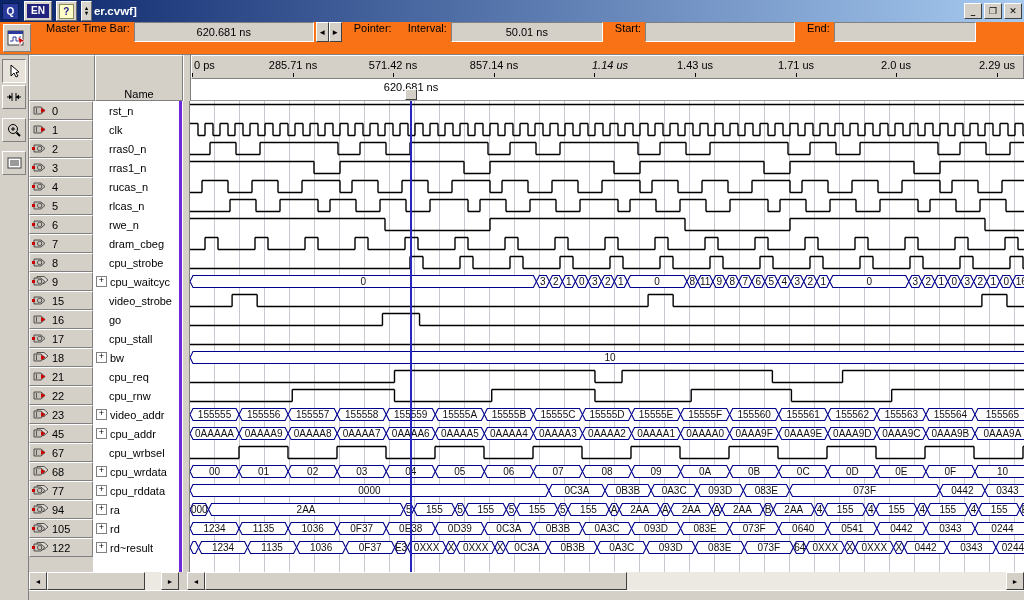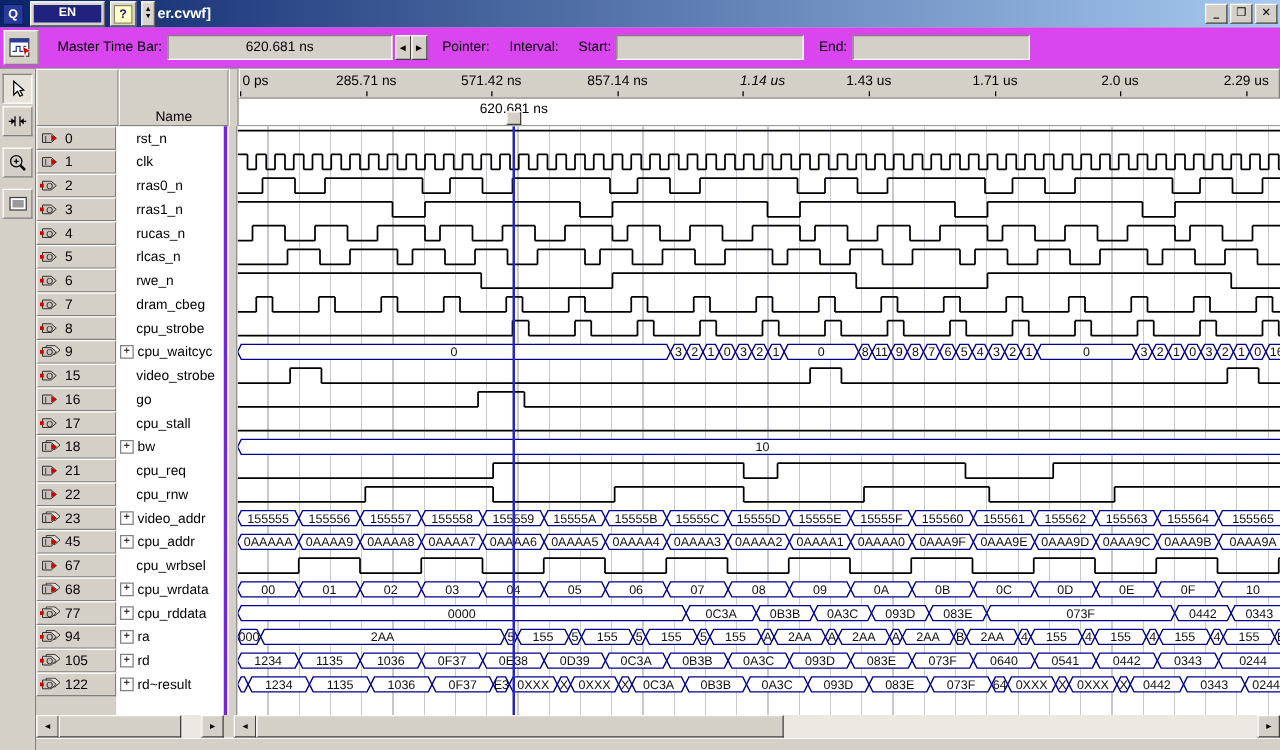--- a/index.html
+++ b/index.html
@@ -8,35 +8,35 @@
   .window{width:1024px;height:600px;display:flex;flex-direction:column;}
 
   
   .titlebar{height:22px;background:linear-gradient(to right,#0a246a,#a6caf0);
             display:flex;align-items:center;padding:0 2px;color:#fff;font-weight:bold;
             font-size:11.5px;white-space:nowrap;}
   .app-icon{width:15px;height:15px;background:#2a3a9c;border:1px solid #091d55;color:#fff;
             font-size:10px;font-weight:bold;display:flex;align-items:center;justify-content:center;margin-right:3px;}
   .lang-panel{display:flex;align-items:center;background:#d8d4cc;border:1px solid;
               border-color:#fff #6a6a6a #6a6a6a #fff;height:18px;margin:0 2px;padding:0 2px;gap:2px;}
-  .en-badge{background:#21217e;color:#fff;font-size:10px;font-weight:bold;padding:2px 20px;line-height:10px;}
+  .en-badge{background:#21217e;color:#fff;font-size:10px;font-weight:bold;padding:2px 4px;line-height:10px;}
   .help-chip{background:#ffffc8;border:1px solid #8a8a5a;color:#1a1a8c;font-weight:bold;
              font-size:10px;width:13px;height:13px;display:flex;align-items:center;justify-content:center;}
   .opt-arrows{display:flex;flex-direction:column;font-size:6px;line-height:5px;color:#000;padding:0 1px;}
   .tb-spacer{flex:1;}
   .winbtn{width:16px;height:14px;background:#d4d0c8;border:1px solid;border-color:#fff #404040 #404040 #fff;
           color:#000;font-size:9px;font-weight:bold;display:flex;align-items:center;justify-content:center;
           margin-left:2px;font-family:"DejaVu Sans",sans-serif;}
 
   
   .menubar{height:17px;background:#d4d0c8;display:flex;align-items:center;border-bottom:1px solid #808080;}
   .menu-item{padding:1px 7px;}
 
   
-  .toolbar{height:32px;background:#d946ef;display:flex;align-items:center;border-bottom:1px solid #808080;}
+  .toolbar{height:32px;background:#f97316;display:flex;align-items:flex-start;border-bottom:1px solid #808080;}
   .tool-big{width:26px;height:26px;margin:2px 3px;border:1px solid;border-color:#fff #808080 #808080 #fff;
             background:#d4d0c8;display:flex;align-items:center;justify-content:center;}
   .tb-label{margin-left:12px;margin-right:4px;white-space:nowrap;}
   .tb-field{height:18px;background:#d4d0c8;border:1px solid;border-color:#808080 #fff #fff #808080;
             display:flex;align-items:center;justify-content:center;font-size:11px;}
   .f-mtb{width:178px;} .f-ptr{width:170px;} .f-int{width:150px;} .f-start{width:148px;} .f-end{width:140px;}
   .spin{display:flex;margin-left:2px;}
   .spin span{width:11px;height:18px;background:#d4d0c8;border:1px solid;border-color:#fff #404040 #404040 #fff;
              font-size:8px;display:flex;align-items:center;justify-content:center;}
 
@@ -126,20 +126,21 @@
       </svg>
     </span>
     <span class="tb-label">Master Time Bar:</span>
     <span class="tb-field f-mtb">620.681 ns</span>
     <span class="spin">
       <span>◄</span>
       <span>►</span>
     </span>
     <span class="tb-label">Pointer:</span>
     <span class="tb-label">Interval:</span>
+    <span class="tb-field f-int">50.01 ns</span>
     <span class="tb-label">Start:</span>
     <span class="tb-field f-start"></span>
     <span class="tb-label">End:</span>
     <span class="tb-field f-end"></span>
   </div>
 
   <div class="main">
 
     <div class="toolscol">
       <div class="tool-sm pressed">

